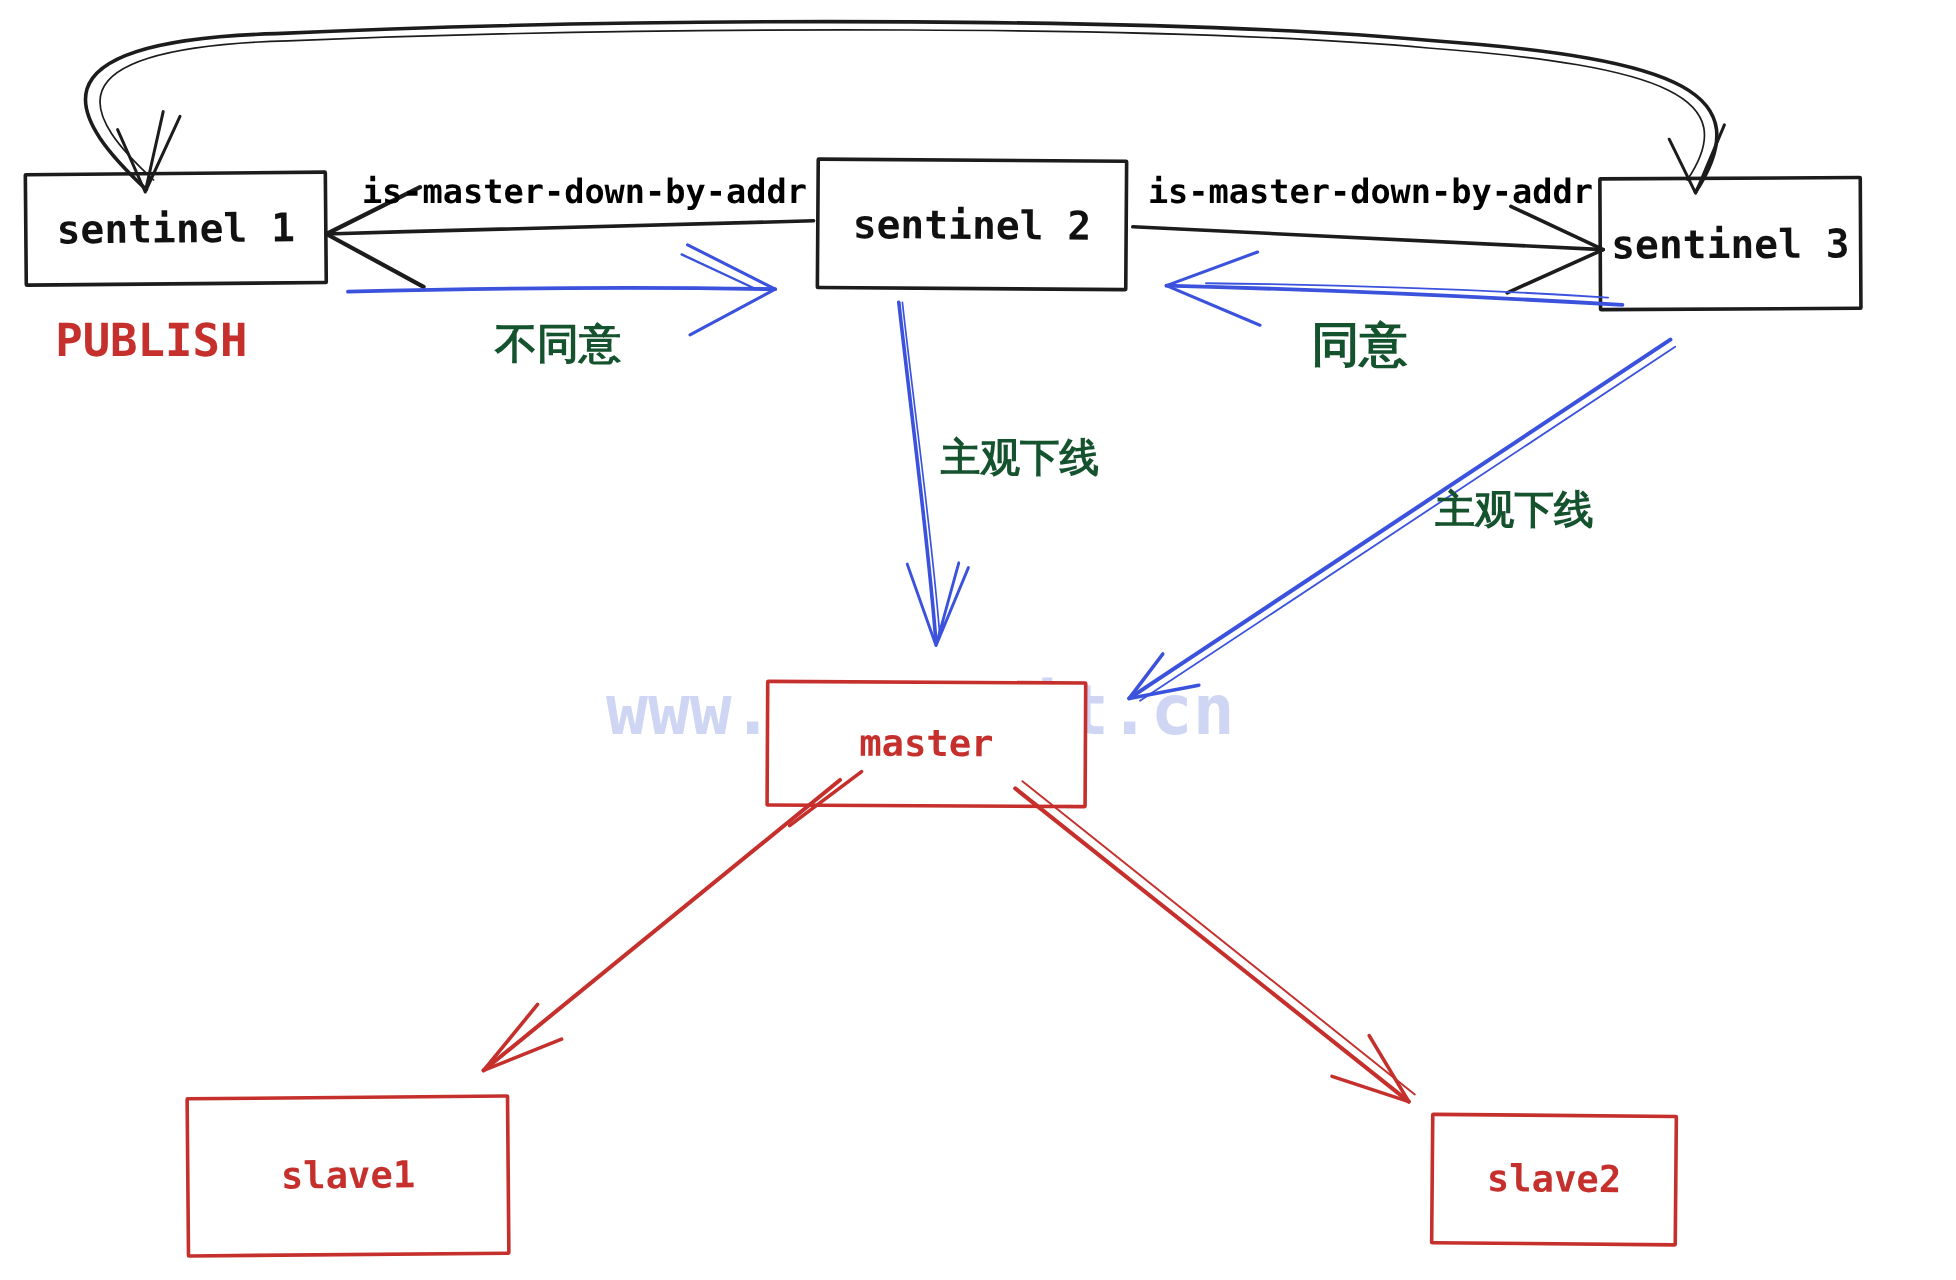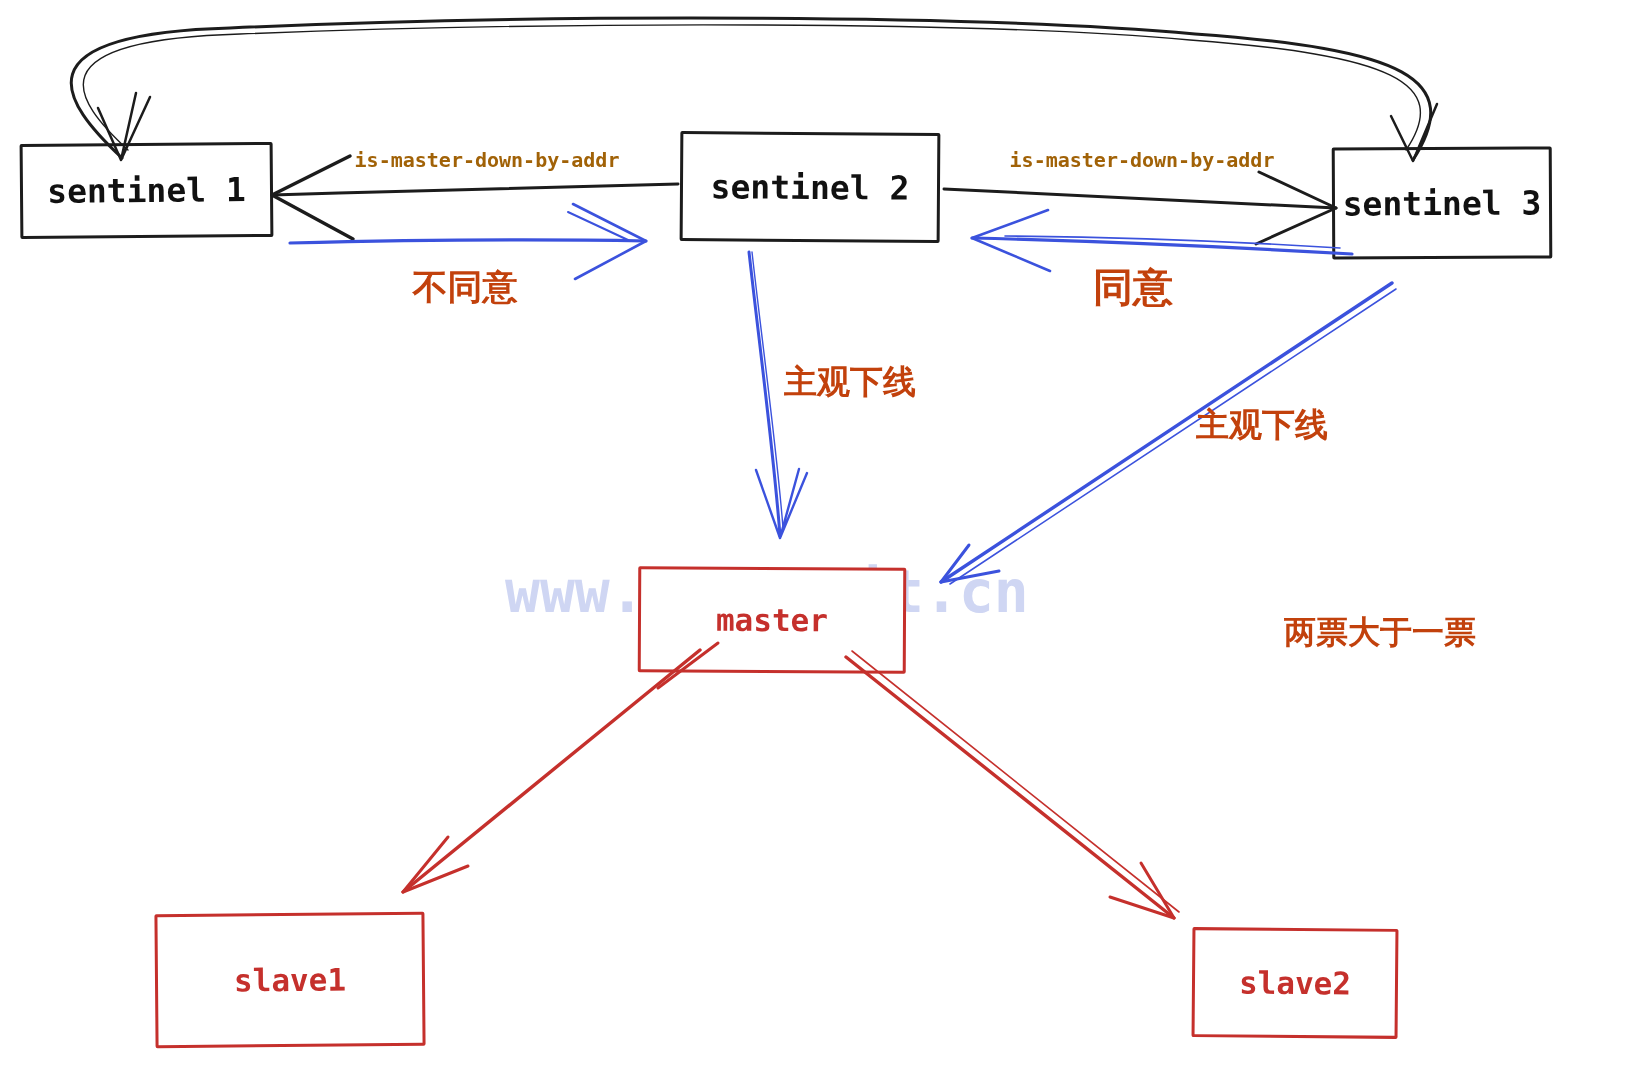--- a/index.html
+++ b/index.html
@@ -37,25 +37,25 @@
   .node.s2{left:680px;top:132px;width:260px;height:110px;font-size:33px;transform:rotate(0.4deg);}
   .node.s3{left:1332px;top:147px;width:220px;height:112px;font-size:33px;transform:rotate(-0.3deg);}
   .node.master{left:638px;top:567px;width:268px;height:106px;font-size:31px;transform:rotate(0.3deg);}
   .node.slave1{left:155px;top:913px;width:270px;height:134px;font-size:31px;transform:rotate(-0.5deg);}
   .node.slave2{left:1192px;top:928px;width:206px;height:110px;font-size:31px;transform:rotate(0.5deg);}
   .lbl{
     position:absolute;z-index:4;white-space:nowrap;
   }
   .lbl.center{transform:translate(-50%,-50%);}
   .lbl.mono-blue{
-    color:#a16207;font-weight:700;font-size:20px;
+    color:#000000;font-weight:700;font-size:28px;
     font-family:"DejaVu Sans Mono","Liberation Mono",monospace;
   }
   .lbl.cjk{
-    color:#c2410c;font-weight:600;
+    color:#14532d;font-weight:600;
     font-family:Liberation Serif, serif;
   }
   .lbl.publish{
     color:#c5302c;font-weight:700;font-size:38px;
     left:46px;top:262px;
   }
   #imd-left{left:487px;top:160px;}
   #imd-right{left:1142px;top:160px;}
   #disagree{left:465px;top:287px;font-size:35px;}
   #agree{left:1133px;top:287px;font-size:40px;}
@@ -142,28 +142,28 @@
   <div class="node red master">
     <span>master</span>
   </div>
   <div class="node red slave1">
     <span>slave1</span>
   </div>
   <div class="node red slave2">
     <span>slave2</span>
   </div>
 
+  <div class="lbl publish">PUBLISH</div>
 
   <div class="lbl center mono-blue" id="imd-left">is-master-down-by-addr</div>
 
   <div class="lbl center mono-blue" id="imd-right">is-master-down-by-addr</div>
 
   <div class="lbl center cjk" id="disagree">不同意</div>
 
   <div class="lbl center cjk" id="agree">同意</div>
 
   <div class="lbl center cjk" id="subj1">主观下线</div>
 
   <div class="lbl center cjk" id="subj2">主观下线</div>
 
-  <div class="lbl center cjk" id="votes">两票大于一票</div>
 
 </div>
 
 </body></html>

